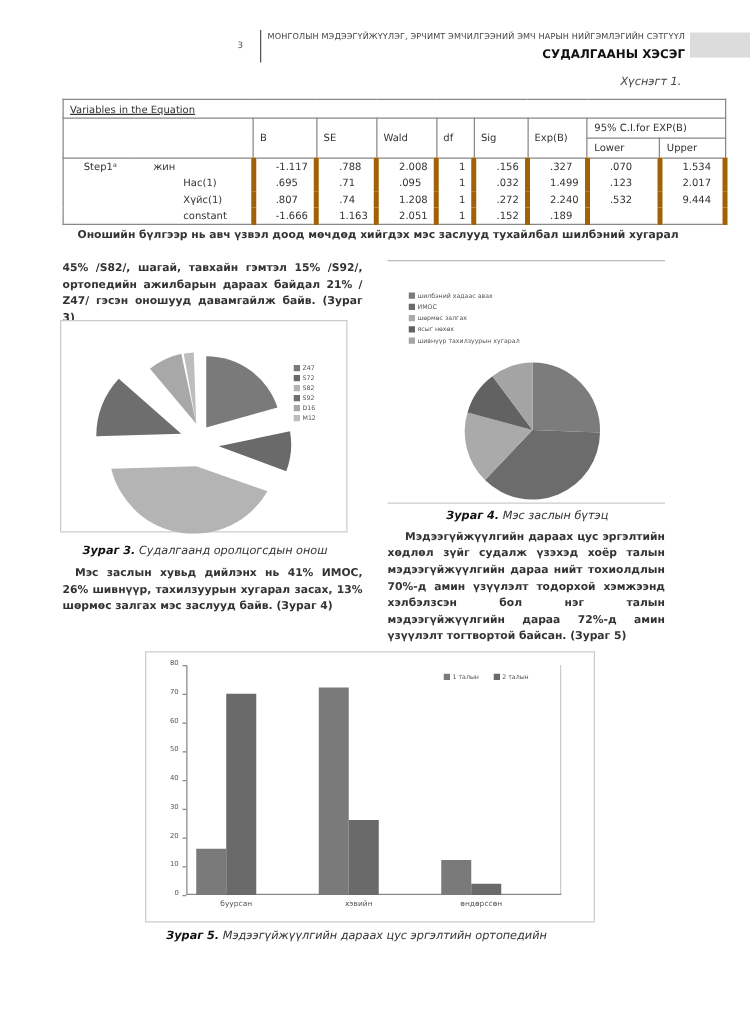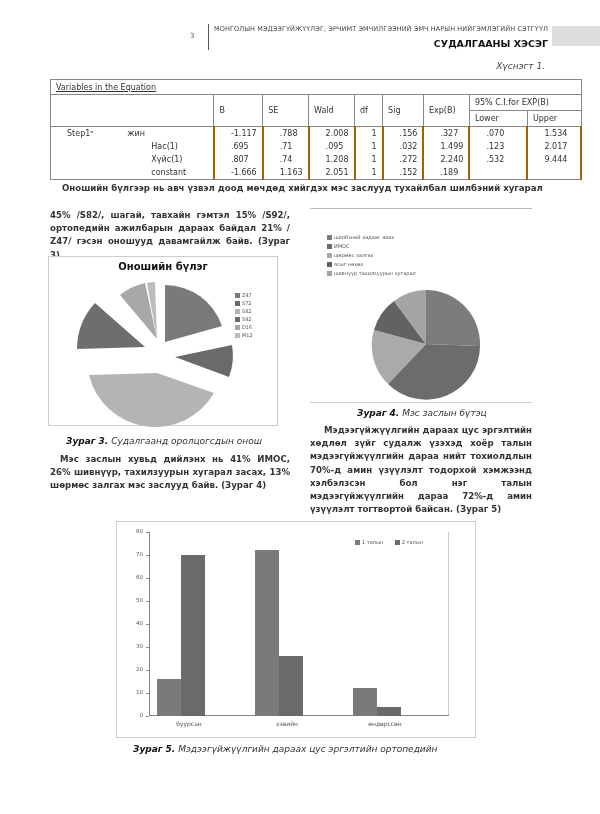--- a/index.html
+++ b/index.html
@@ -9,21 +9,21 @@
   .header { position: absolute; top: 22px; left: 0; width: 600px; height: 30px; }
   .page-num { position: absolute; left: 190px; top: 10px; font-size: 7px; color: #555; }
   .hdr-rule { position: absolute; left: 208px; top: 2px; width: 1px; height: 26px; background: #555; }
   .journal-title { position: absolute; right: 52px; top: 3px; font-size: 6.5px; color: #444; letter-spacing: 0.1px; white-space: nowrap; text-align: right; }
   .section-title { position: absolute; right: 52px; top: 16px; font-size: 9.5px; font-weight: bold; color: #111; white-space: nowrap; }
   .hdr-tab { position: absolute; left: 552px; top: 4px; width: 48px; height: 20px; background: #dcdcdc; }
 
   .table-label { position: absolute; right: 55px; top: 61px; font-size: 9px; font-style: italic; color: #444; }
 
   table.stats { position: absolute; left: 50px; top: 79px; width: 532px; border-collapse: collapse; font-size: 8px; color: #333; }
-  table.stats td { border-left: 1px solid #888; border-right: 2px solid #a16207; padding: 1px 5px; vertical-align: middle; }
+  table.stats td { border-left: 1px solid #888; border-right: 4px solid #a16207; padding: 1px 5px; vertical-align: middle; }
   table.stats tr.title-row td { border: 1px solid #888; height: 15px; text-decoration: underline; }
   table.stats tr.head-row td { border: 1px solid #888; height: 16px; }
   table.stats tr.body-row td { height: 11px; line-height: 11px; padding-left: 16px; }
   table.stats tr.last-row td { border-bottom: 1px solid #888; }
   .indent { padding-left: 40px !important; }
 
   .para { position: absolute; font-size: 8.6px; line-height: 13.2px; color: #333; text-align: justify; font-weight: bold; }
   .para-full { left: 62px; top: 182px; width: 522px; white-space: nowrap; }
   .para-left1 { left: 50px; top: 209px; width: 240px; }
   .para-left2 { left: 50px; top: 453px; width: 240px; text-indent: 10px; }
@@ -137,21 +137,20 @@
     <td></td>
     <td></td>
   </tr>
 </tbody>
   </table>
 
 <p class="para para-full">Оношийн бүлгээр нь авч үзвэл доод мөчдөд хийгдэх мэс заслууд тухайлбал шилбэний хугарал</p>
 <p class="para para-left1">45% /S82/, шагай, тавхайн гэмтэл 15% /S92/, ортопедийн ажилбарын  дараах байдал 21% / Z47/ гэсэн оношууд давамгайлж байв. (Зураг 3)</p>
 
 <div class="chart-box pie1">
-  <div class="pie1-title">Оношийн бүлэг</div>
   <svg width="230" height="170" style="position:absolute;left:0;top:0">
 
     <path d="M112,32 L112,89 L169,73 A60,60 0 0,0 112,32 Z" transform="translate(4,-4)" fill="#7a7a7a"></path>
 
     <path d="M118,98 L175,86 A60,60 0 0,1 172,118 Z" transform="translate(8,2)" fill="#6a6a6a"></path>
 
     <path d="M108,110 L165,130 A68,68 0 0,1 40,112 Z" transform="translate(0,6)" fill="#b4b4b4"></path>
 
     <path d="M98,90 L30,92 A68,68 0 0,1 48,46 Z" transform="translate(-2,0)" fill="#6e6e6e"></path>
 

